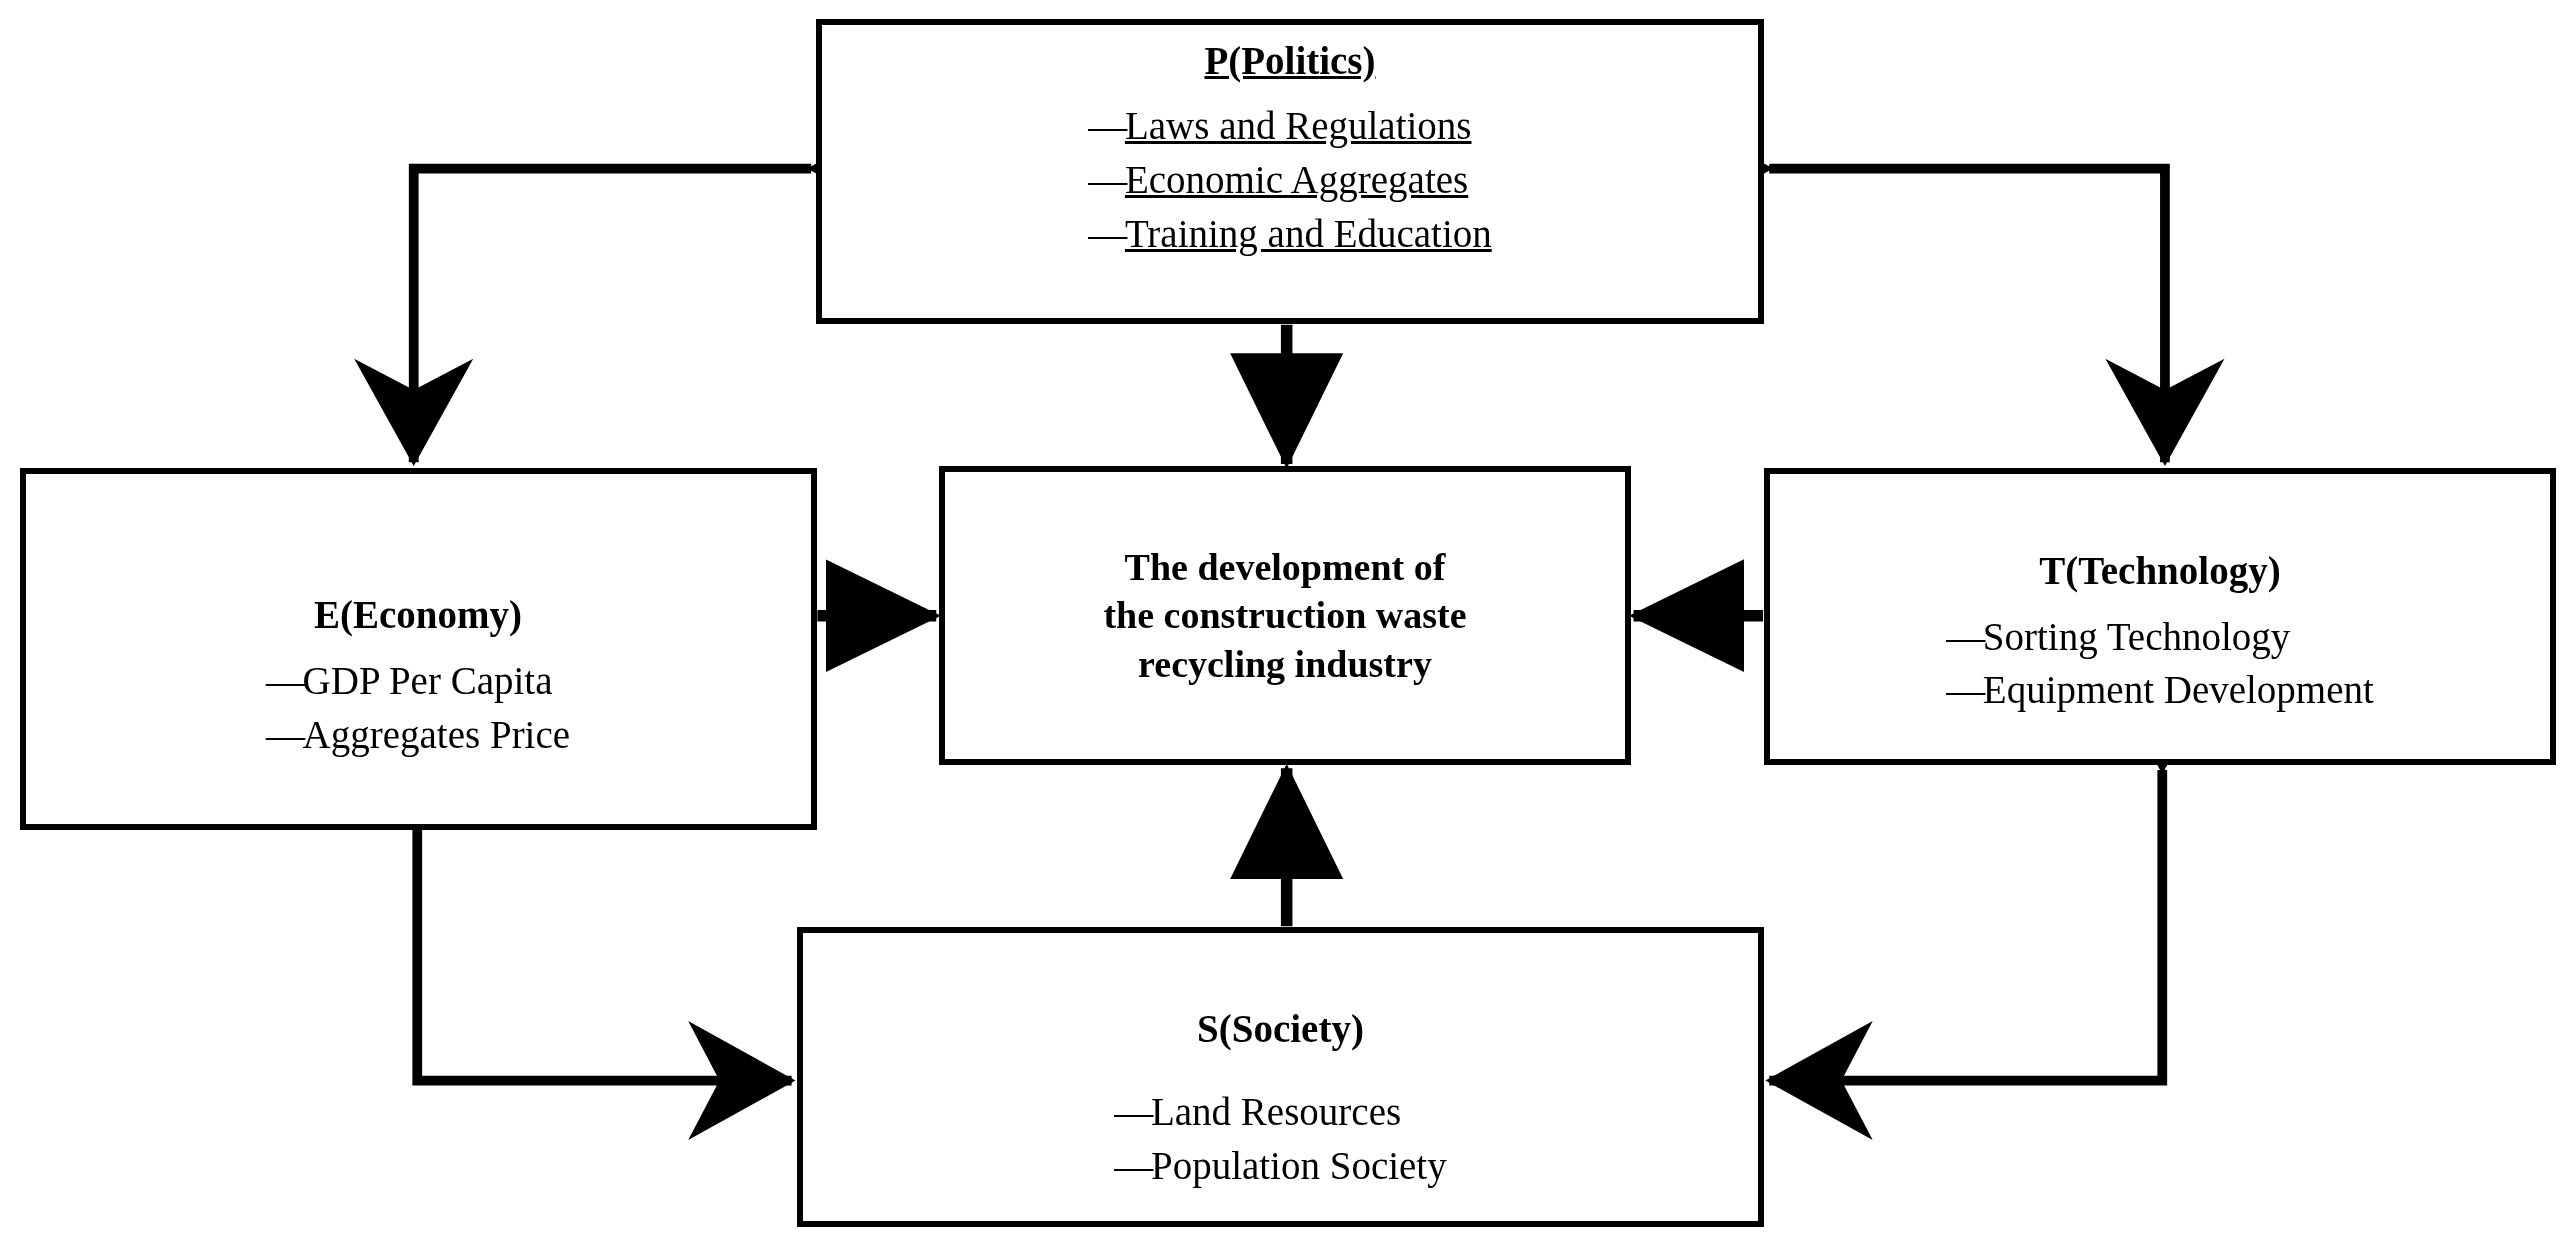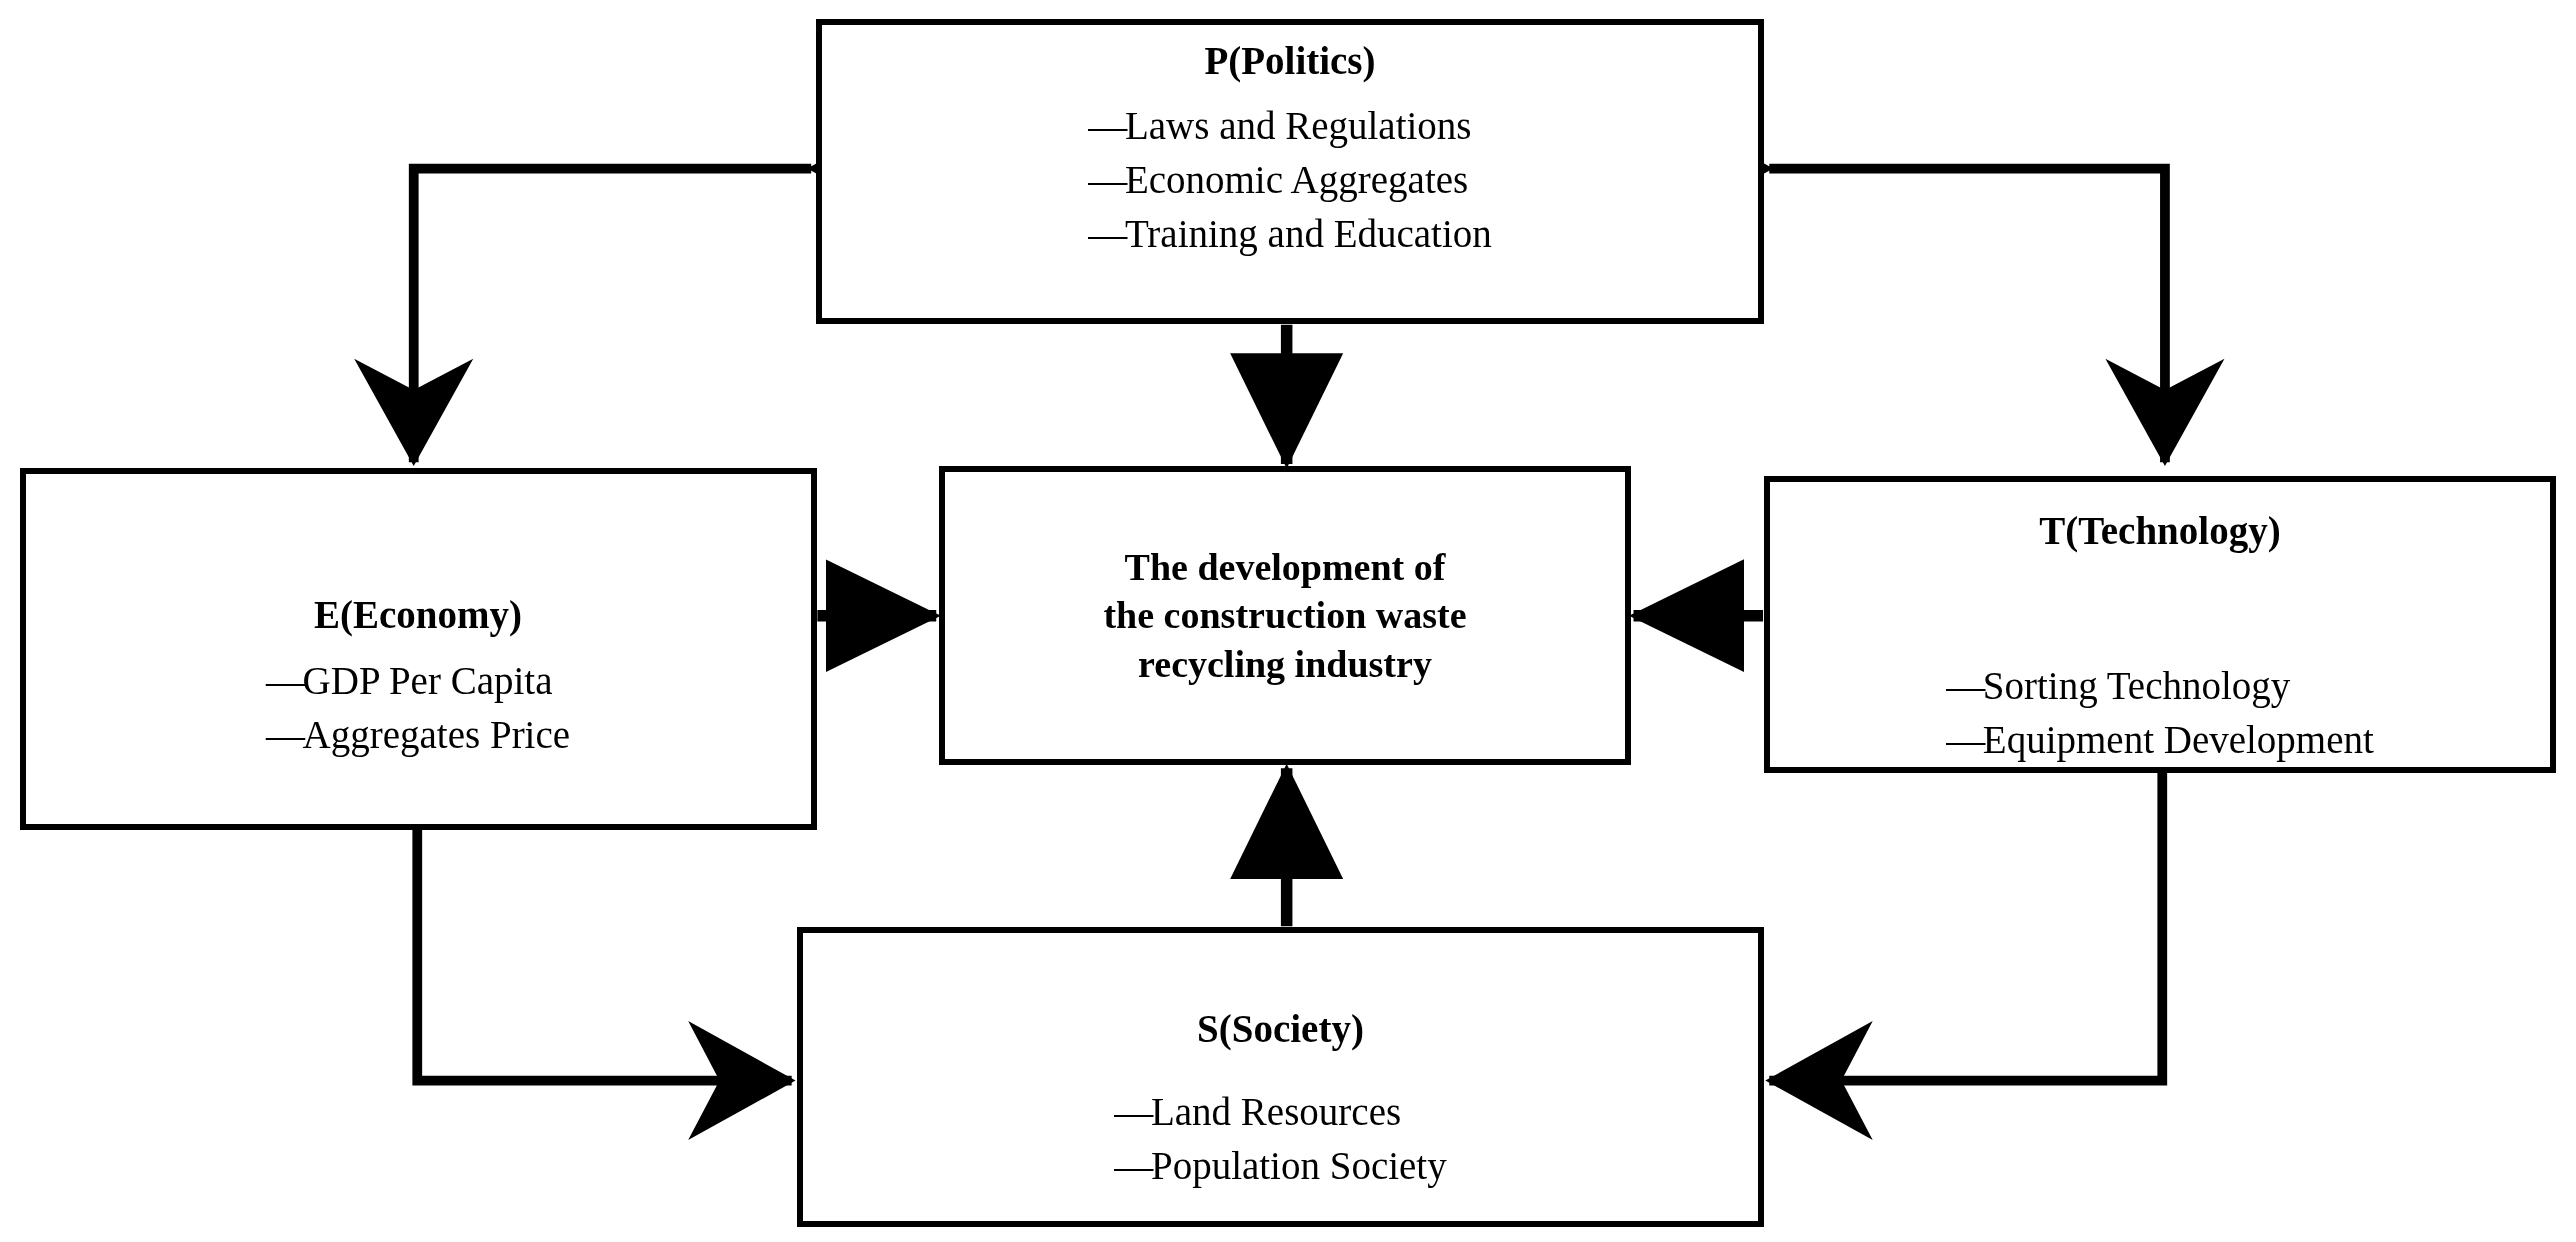--- a/index.html
+++ b/index.html
@@ -57,20 +57,21 @@
     display: inline-block;
     letter-spacing: -0.06em;
   }
 
   
   #node-politics {
     left: 816px;  top: 18.6px;
     width: 948px; height: 305px;
     justify-content: flex-start;
     padding-top: 16px;
+    text-decoration: underline;
   }
   #node-politics .node-items { margin-top: 19.5px; }
 
   
   #node-economy {
     left: 19.5px; top: 468px;
     width: 797px; height: 362px;
     justify-content: center;
     padding-top: 59px;
   }
@@ -87,23 +88,22 @@
     font-size: 38px;
     line-height: 1.28;
     color: #000000;
     text-align: center;
   }
 
   
   #node-technology {
     left: 1764px; top: 468px;
     width: 792px; height: 297px;
-    justify-content: space-between;
-    padding-top: 29px;
-    margin-top: 8px;
+    justify-content: flex-start;
+    padding-top: 77px;
   }
   #node-technology .node-items { margin-top: 19.5px; }
 
   
   #node-society {
     left: 797px; top: 927px;
     width: 967px; height: 300px;
     justify-content: flex-start;
     padding-top: 76px;
   }

